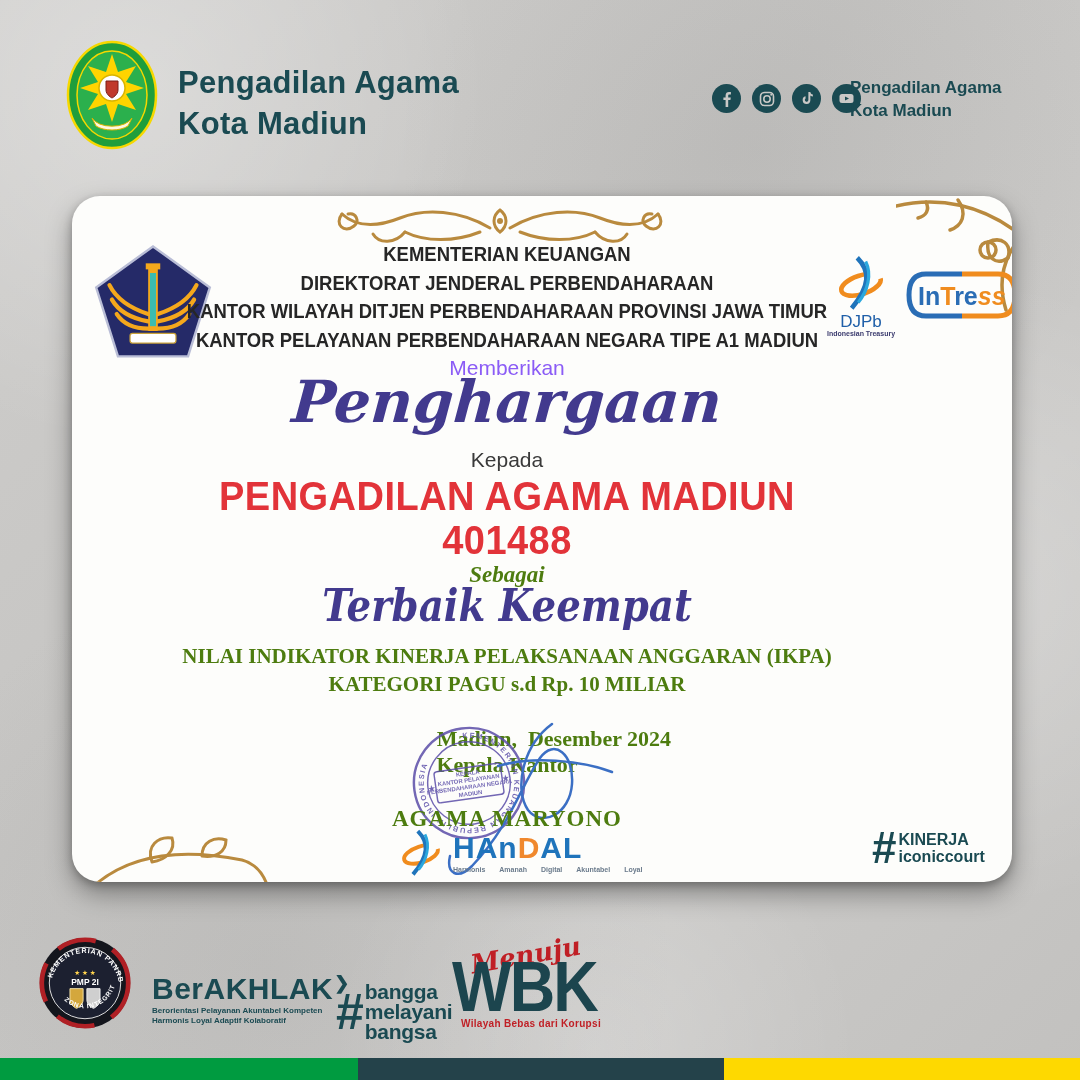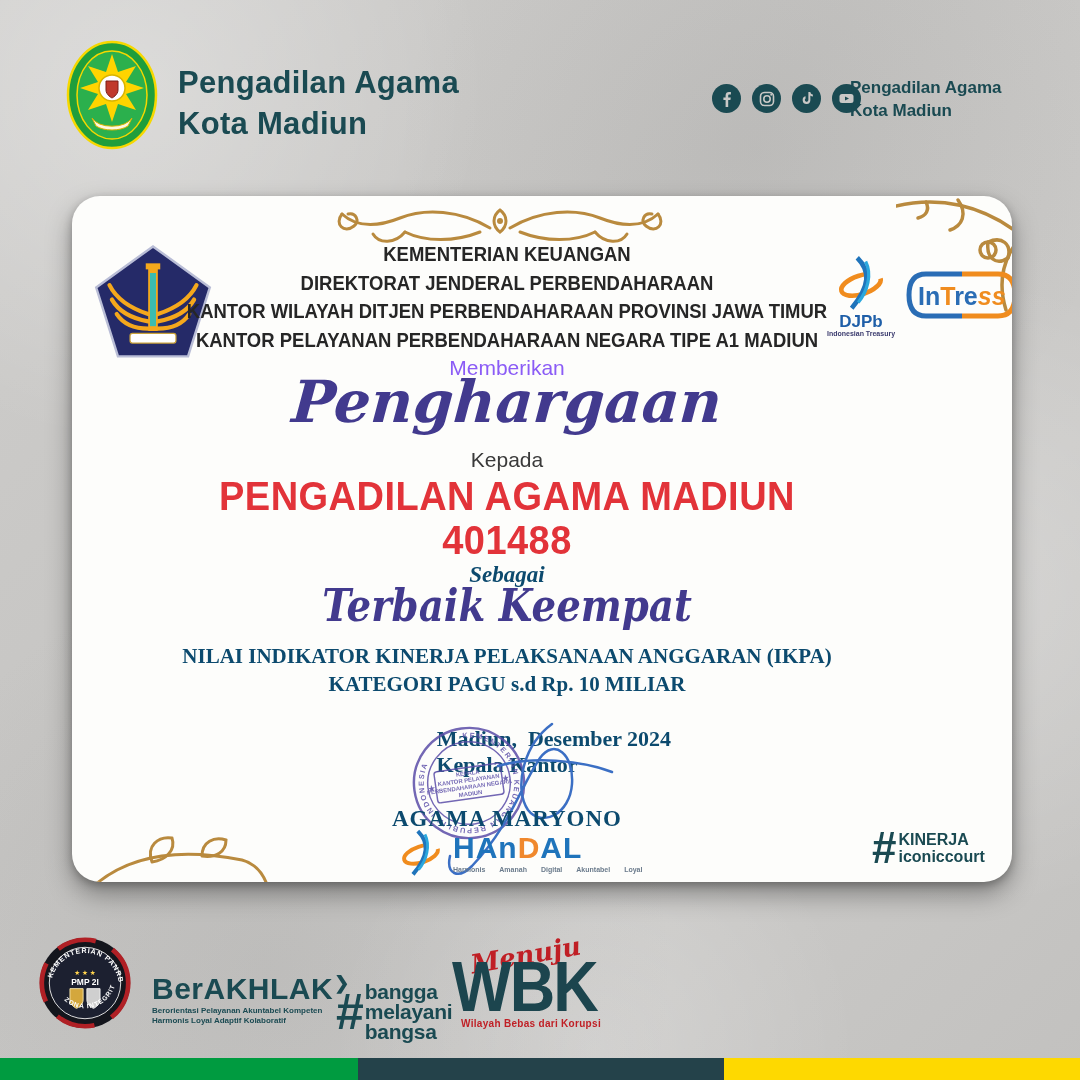--- a/index.html
+++ b/index.html
@@ -21,21 +21,21 @@
   .sic{width:29px;height:29px;border-radius:50%;background:#1a4a52;display:flex;align-items:center;justify-content:center;color:#c9c8c6;}
   .social-label{left:850px;top:76px;font-size:17px;font-weight:800;line-height:23px;color:#1a4a52;}
   
   #card{left:72px;top:196px;width:940px;height:686px;background:#fdfdfb;border-radius:28px;
     box-shadow:0 12px 26px rgba(0,0,0,.35),0 3px 8px rgba(0,0,0,.25);overflow:hidden;}
   .center-col{left:0;width:870px;text-align:center;}
   .issuer-line{font-size:21px;font-weight:700;color:#262626;line-height:28.5px;transform:scaleX(.88);}
   .memberikan{font-size:21px;color:#8b5cf6;}
   .script{font-family:"DejaVu Serif",serif;font-style:italic;font-weight:700;color:#423a8e;}
   .red-big{font-size:40px;font-weight:800;color:#e23339;letter-spacing:.5px;transform:scaleX(.95);}
-  .serif-b{font-family:"Liberation Serif",serif;font-weight:700;color:#0c4a6e;}
+  .serif-b{font-family:"Liberation Serif",serif;font-weight:700;color:#4d7c0f;}
   .desc-line{font-size:21px;line-height:28px;}
   .stamp{opacity:.85;transform:rotate(-8deg);}
   .stamp text{fill:#5b4ea8;font-family:"Liberation Sans",sans-serif;font-weight:700;}
   .handal-text{font-size:30px;font-weight:800;color:#1f74bb;letter-spacing:1px;}
   .handal-text .d{color:#f0882d;}
   .handal-tag{display:flex;gap:14px;font-size:7px;color:#6b7b8c;font-weight:700;margin-top:1px;}
   .hash-big{font-size:44px;font-weight:800;color:#1a4a52;line-height:40px;}
   .hash-col{font-size:16px;font-weight:800;color:#1a4a52;line-height:17px;}
   
   .berakhlak{font-size:30px;font-weight:800;color:#1a4a52;letter-spacing:.5px;}
@@ -153,21 +153,21 @@
       <rect x="47.5" y="24" width="5" height="44" fill="#3bbcb0"></rect>
       <rect x="31" y="74" width="38" height="8" rx="2" fill="#fff" stroke="#caa23a" stroke-width="1"></rect>
     </svg>
 
     <div class="abs" style="left:746px;top:58px;width:86px;text-align:center;">
       <svg width="56" height="56" viewBox="0 0 60 60">
         <ellipse cx="30" cy="33" rx="22" ry="10" fill="none" stroke="#f08c1e" stroke-width="5" transform="rotate(-18 30 33)" stroke-dasharray="88 30"></ellipse>
         <path d="M26 4 C40 18 40 34 20 58" stroke="#1f74bb" stroke-width="5" fill="none"></path>
         <path d="M35 8 C42 22 37 40 27 52" stroke="#2aa7dd" stroke-width="3.5" fill="none"></path>
       </svg>
-      <div style="font-size:17px;font-weight:700;color:#1f5fa8;line-height:16px;">DJPb</div>
+      <div style="font-size:17px;font-weight:400;color:#1f5fa8;line-height:16px;">DJPb</div>
       <div style="font-size:7px;font-weight:700;color:#3b3b6e;">Indonesian Treasury</div>
     </div>
 
     <svg class="abs" style="left:828px;top:68px;" width="124" height="62" viewBox="0 0 124 62">
       <path d="M62 10 H26 Q9 10 9 31 Q9 52 26 52 H62" fill="none" stroke="#2a6db5" stroke-width="5"></path>
       <path d="M62 10 H98 Q115 10 115 31 Q115 52 98 52 H62" fill="none" stroke="#f08c1e" stroke-width="5"></path>
       <text x="18" y="41" style="font-family:'Liberation Sans',sans-serif;font-weight:800;font-size:25px;">
         <tspan fill="#2a6db5">In</tspan><tspan fill="#f08c1e">T</tspan><tspan fill="#2a6db5">re</tspan><tspan fill="#f08c1e" font-style="italic">ss</tspan>
       </text>
     </svg>

